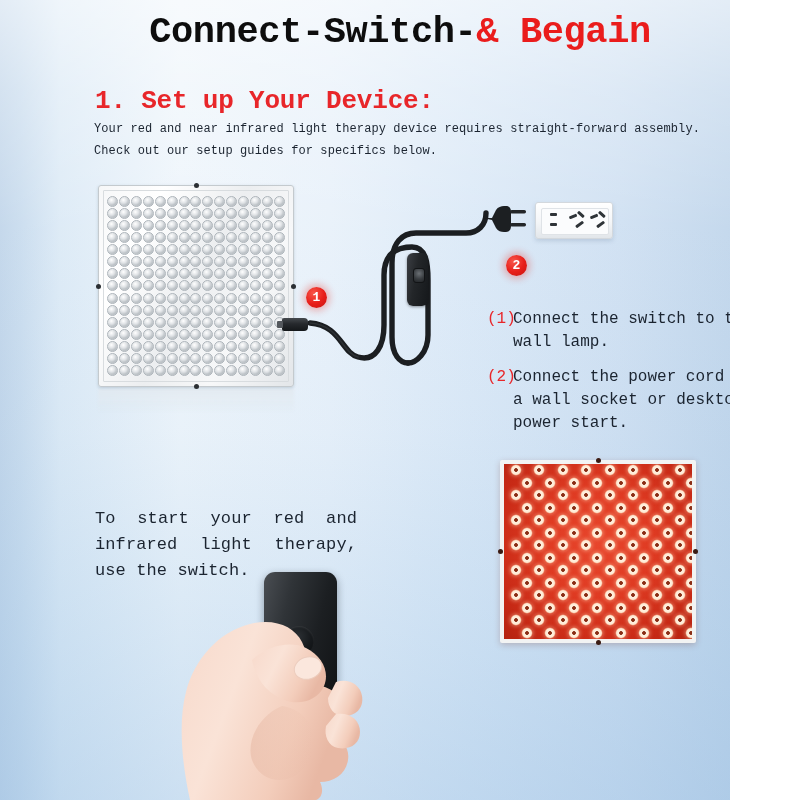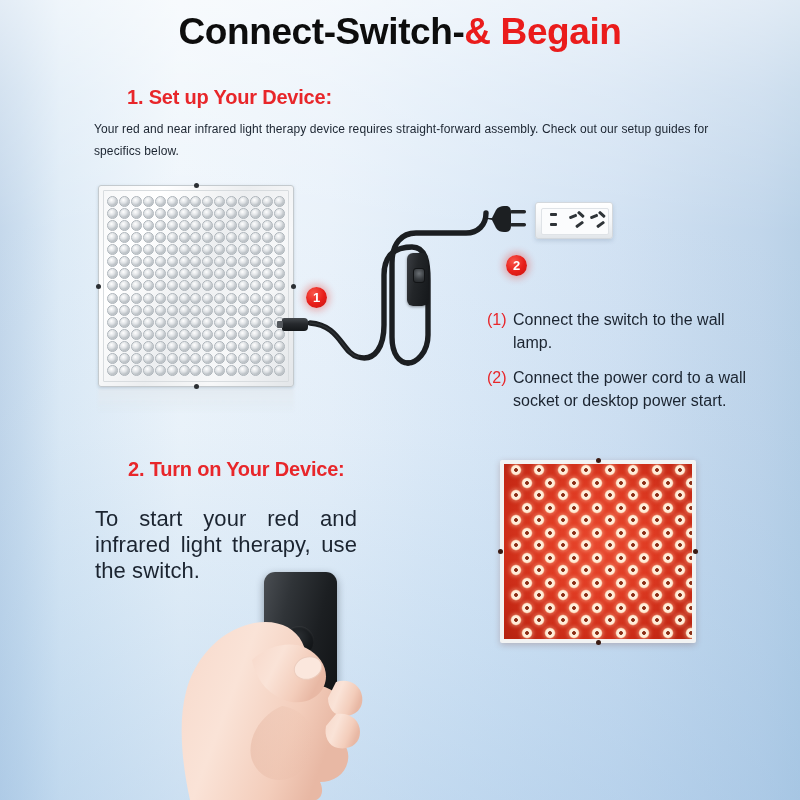--- a/index.html
+++ b/index.html
@@ -7,28 +7,29 @@
     padding: 0;
   }
   body {
     width: 800px;
     height: 800px;
     font-family: "Liberation Sans", sans-serif;
     overflow: hidden;
   }
   #page {
     position: relative;
-    width: 800px;
+    width: 730px;
     height: 800px;
     overflow: hidden;
     background:
       linear-gradient(to right,
         #c2d6ea 0px, #c9dcee 20px, #dceaf6 60px, #eef5fb 180px,
         #e8f1fa 330px, #dbe9f7 470px, #cfe0f2 620px, #bed4ea 760px, #b6cfe6 800px),
       #d6e6f4;
+    font-family: Liberation Mono, monospace;
   }
   #bg-bottom {
     position: absolute;
     inset: 0;
     background: linear-gradient(to bottom,
       rgba(255,255,255,0.55) 0px,
       rgba(255,255,255,0.30) 90px,
       rgba(255,255,255,0.05) 230px,
       rgba(150,190,225,0.06) 430px,
       rgba(140,185,224,0.22) 640px,
@@ -48,40 +49,39 @@
     letter-spacing: -0.4px;
     line-height: 48px;
     color: #0d0d0d;
     white-space: nowrap;
   }
   .title .accent { color: #ea1c1c; }
 
   
   .section-heading {
     position: absolute;
-    font-size: 20px;
+    font-size: 26px;
     font-weight: bold;
     color: #e8262a;
     letter-spacing: -0.2px;
     white-space: nowrap;
-    margin-left: 32px;
   }
   .body-text {
     position: absolute;
     font-size: 12px;
     line-height: 22px;
     color: #1b2430;
     letter-spacing: 0.1px;
   }
   #para-1 { top: 118px; left: 94px; width: 625px; }
   #heading-1 { top: 86px; left: 95px; }
   #heading-2 { top: 458px; left: 96px; }
   #para-2 {
     top: 506px; left: 95px; width: 262px;
-    font-size: 22px; line-height: 26px;
+    font-size: 17px; line-height: 26px;
     text-align: justify;
   }
   #para-note {
     top: 655px; left: 430px; width: 292px;
     font-size: 17px; line-height: 25px;
     text-align: justify;
   }
 
   
   #instruction-list {
@@ -654,21 +654,20 @@
     <div class="instr-row">
       <span class="instr-num">(1)</span>
       <span class="instr-txt">Connect the switch to the wall lamp.</span>
     </div>
     <div class="instr-row">
       <span class="instr-num">(2)</span>
       <span class="instr-txt">Connect the power cord to a wall socket or desktop power start.</span>
     </div>
   </div>
 
-  <div class="section-heading" id="heading-2">2. Turn on Your Device:</div>
 
   <div class="body-text" id="para-2">To start your red and infrared light therapy, use the switch.</div>
 
   <div id="panel-on">
     <div id="panel-on-inner">
       <div class="led-grid-on" id="led-grid-on">
           <div class="led-on"></div>
           <div class="led-on"></div>
           <div class="led-on"></div>
           <div class="led-on"></div>

